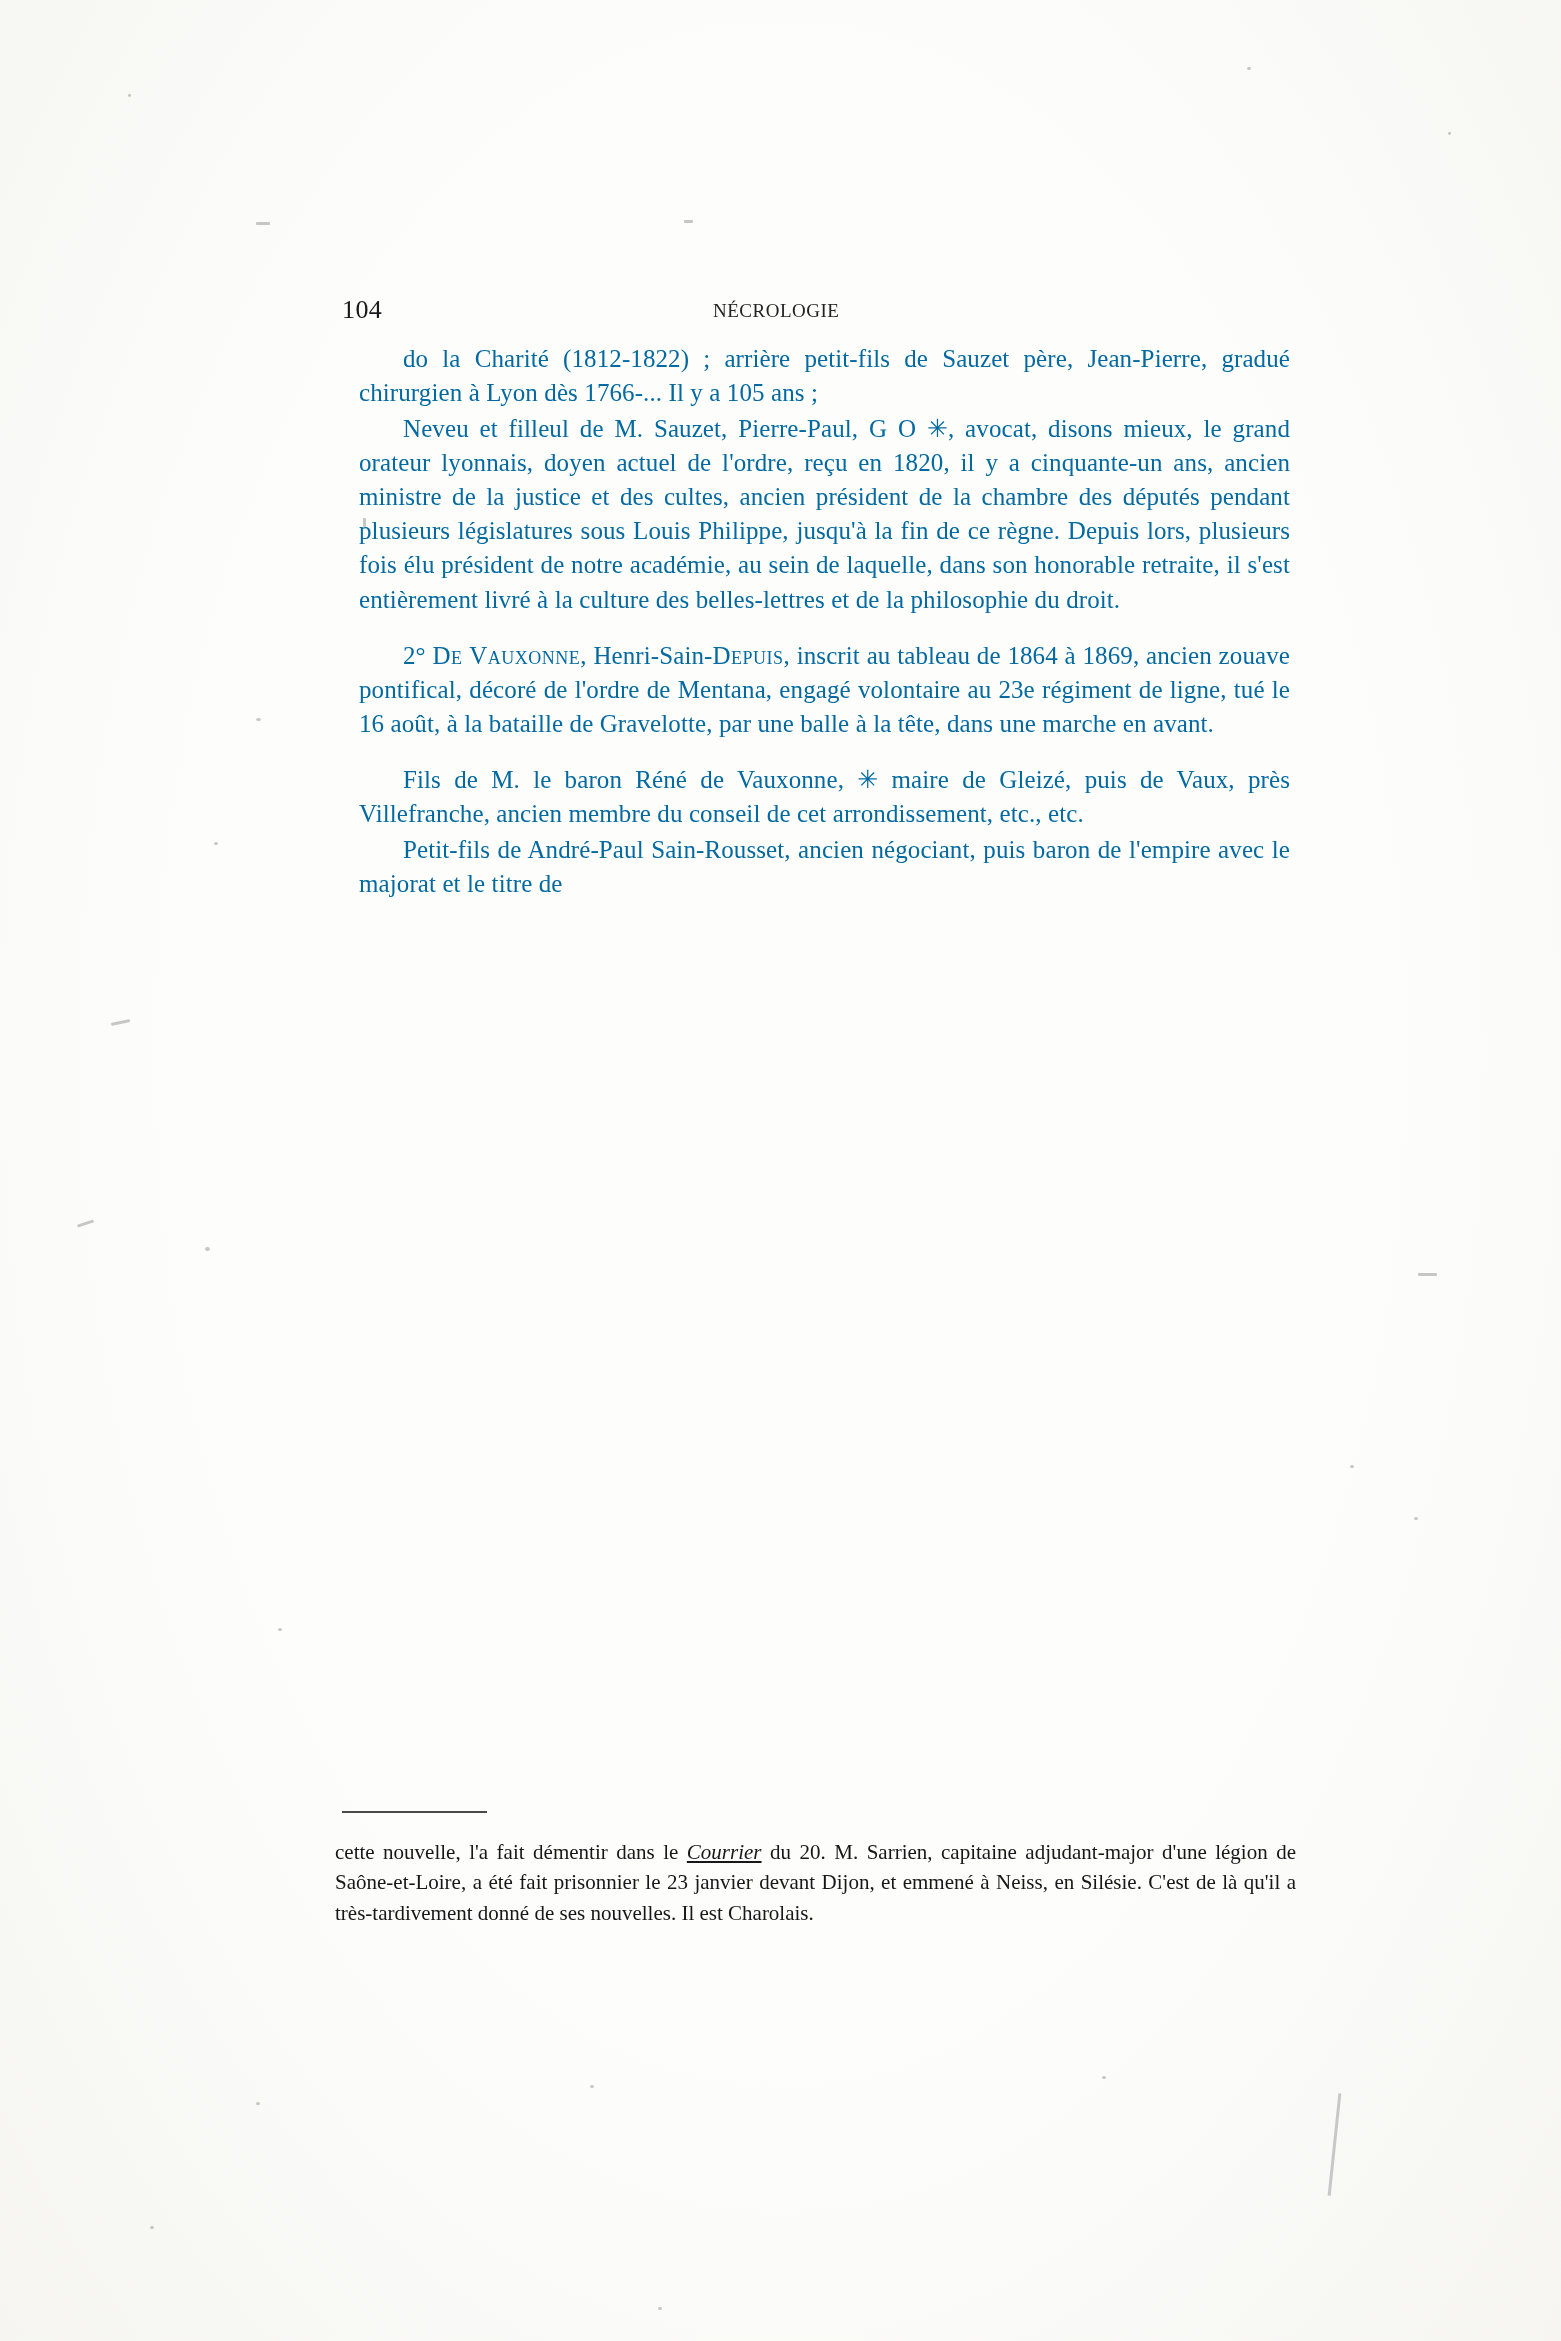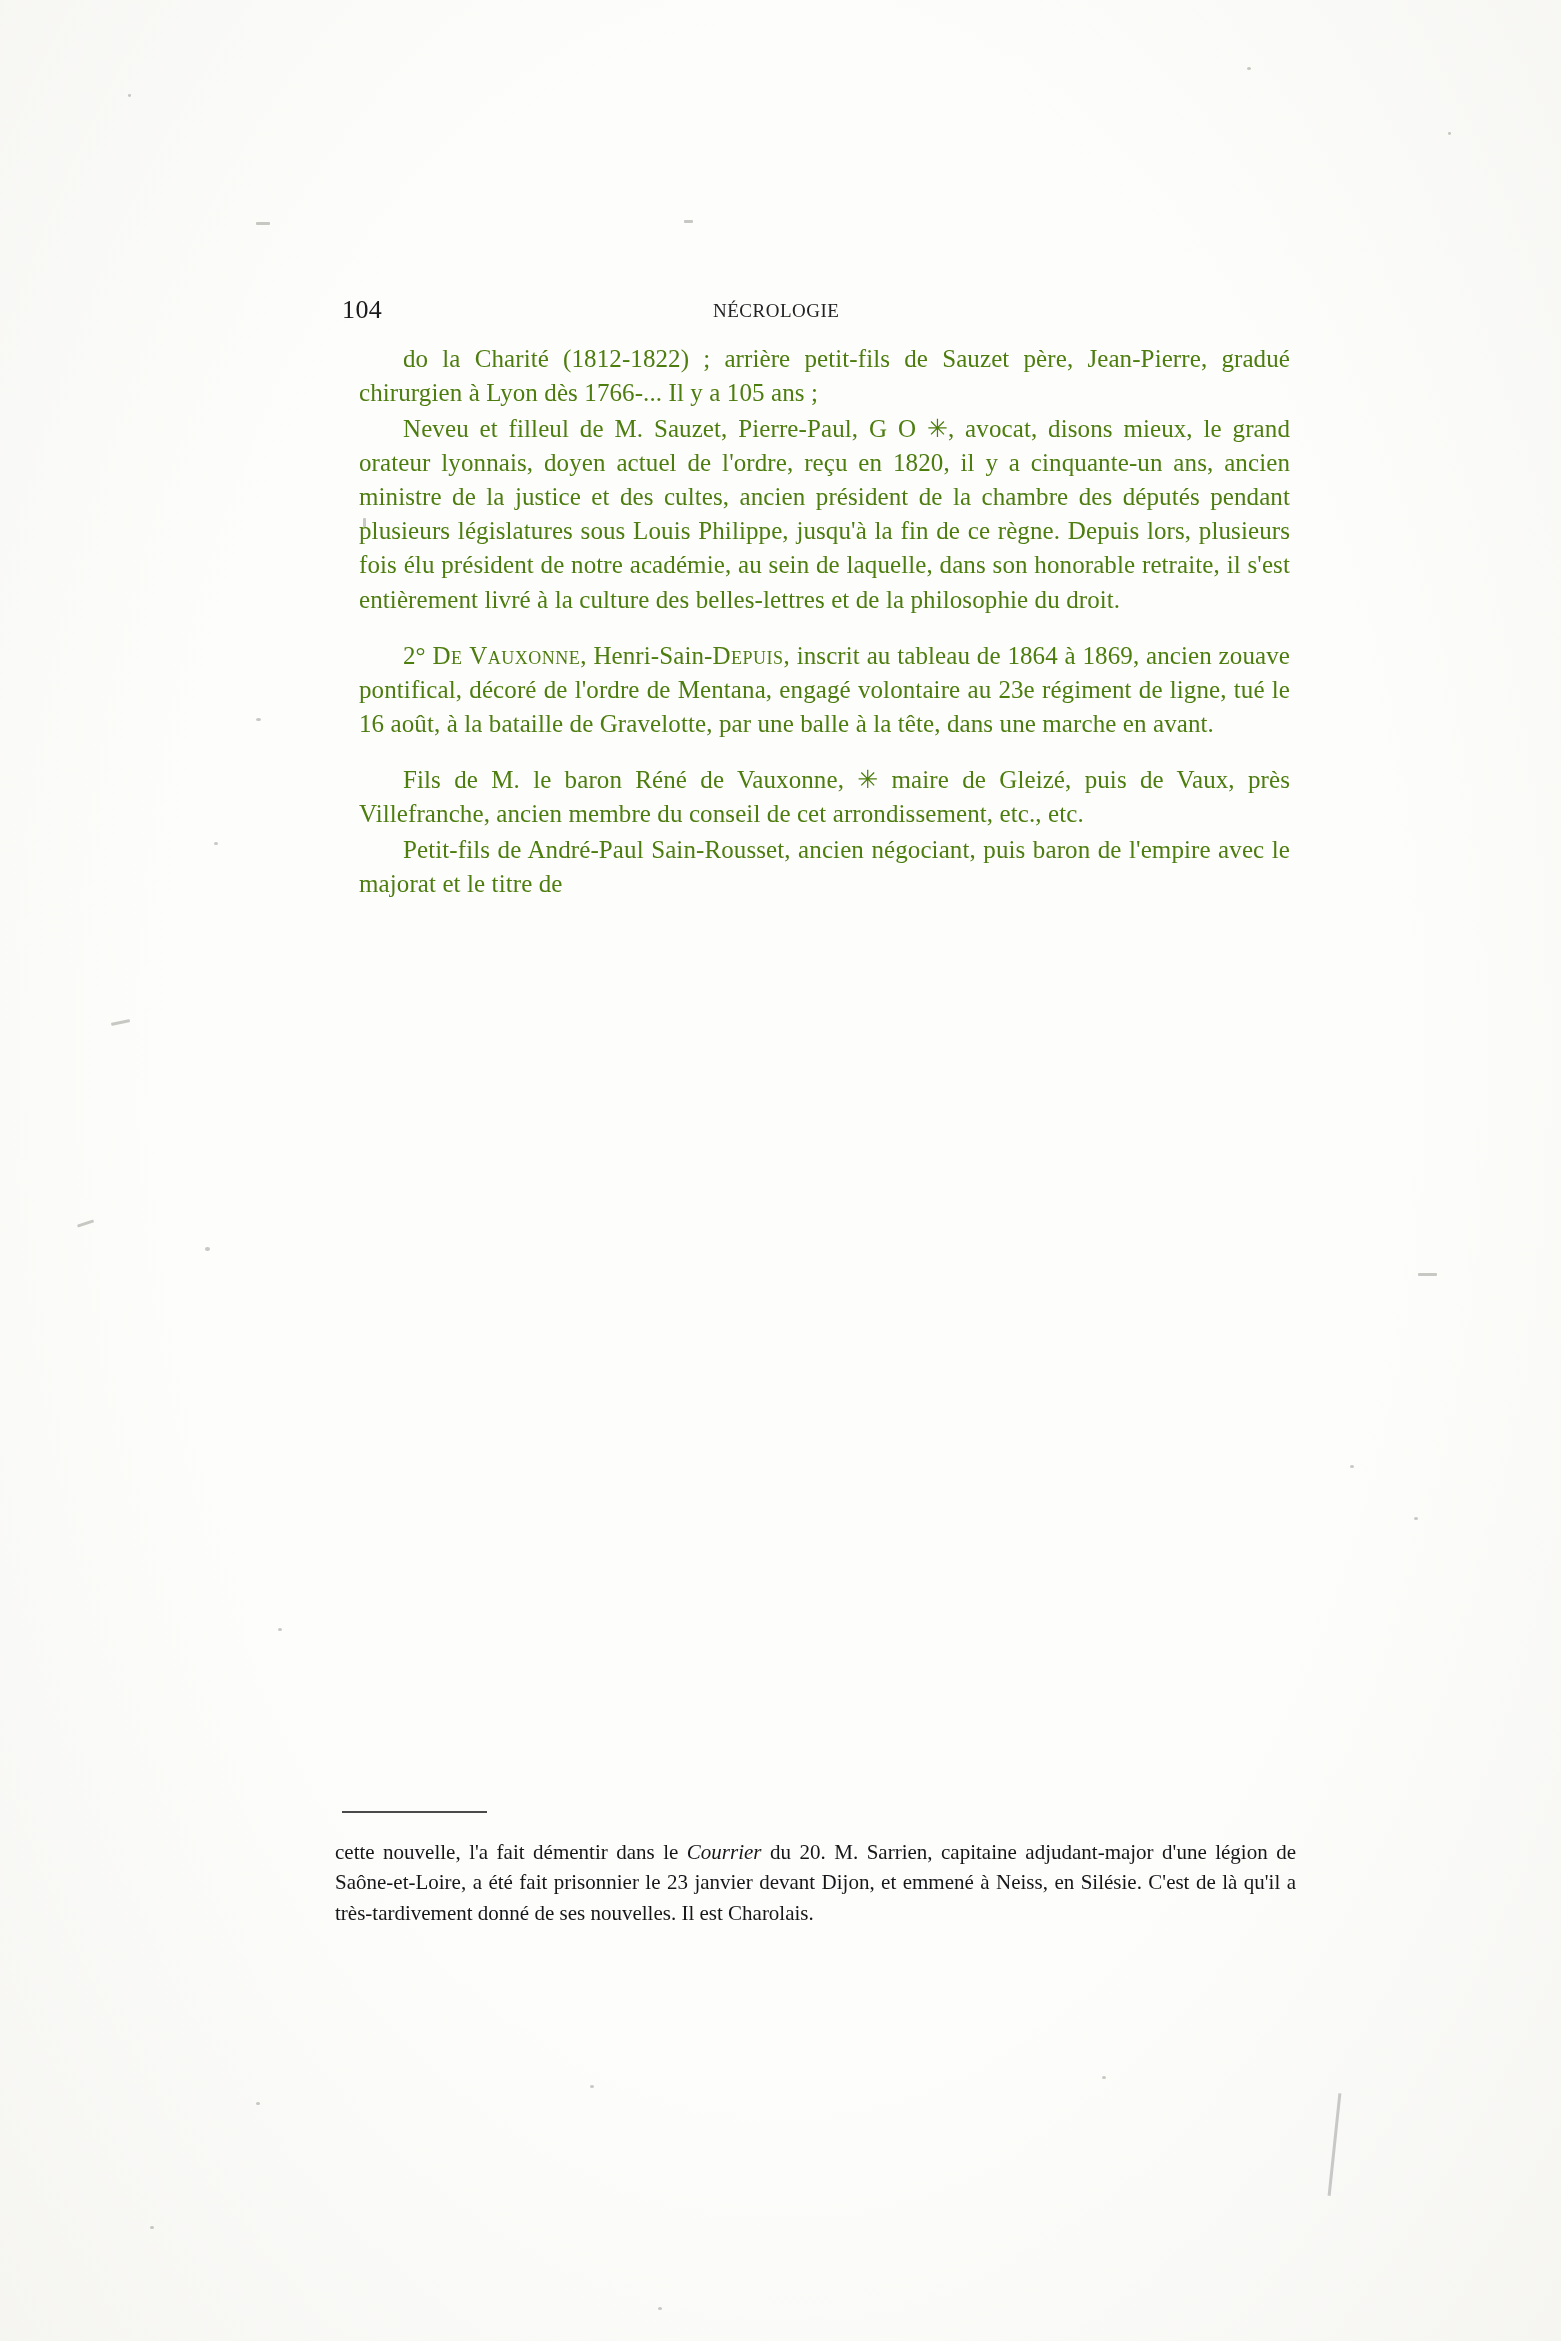--- a/index.html
+++ b/index.html
@@ -59,21 +59,21 @@
     left: 359px;
     top: 342px;
     width: 931px;
   }
   p.para {
     margin: 0 0 1.7px 0;
     font-size: 25px;
     line-height: 1.365;
     text-align: justify;
     text-indent: 44px;
-    color: #4d7c0f;
+    color: #0369a1;
     letter-spacing: 0.1px;
   }
   p.gap-top { margin-top: 22px; }
   .smallcaps {
     font-variant: small-caps;
     letter-spacing: 0.5px;
   }
   .rule {
     position: absolute;
     left: 342px;
@@ -86,21 +86,21 @@
   .footnote {
     position: absolute;
     left: 335px;
     top: 1837px;
     width: 961px;
     font-size: 21px;
     line-height: 1.45;
     text-align: justify;
     color: #17171a;
   }
-  .footnote em { font-style: italic; }
+  .footnote em { font-style: italic; text-decoration: underline; }
   .fn-indent { text-indent: 0; }
   .tiny-dash {
     position: absolute;
     background: #6e6e6c;
     height: 1.7px;
     opacity: .6;
   }
 </style>
 </head>
 <body>

